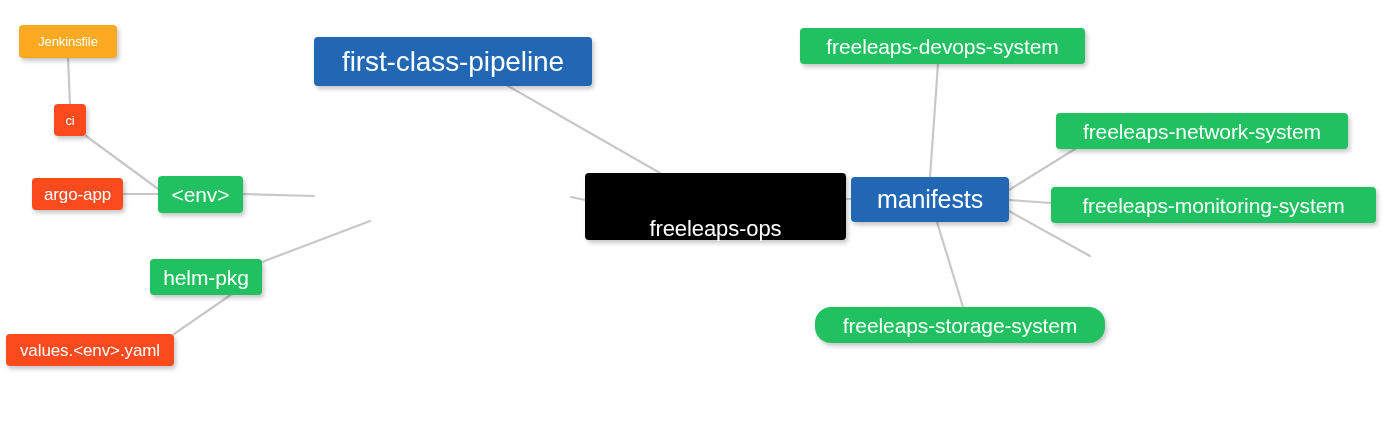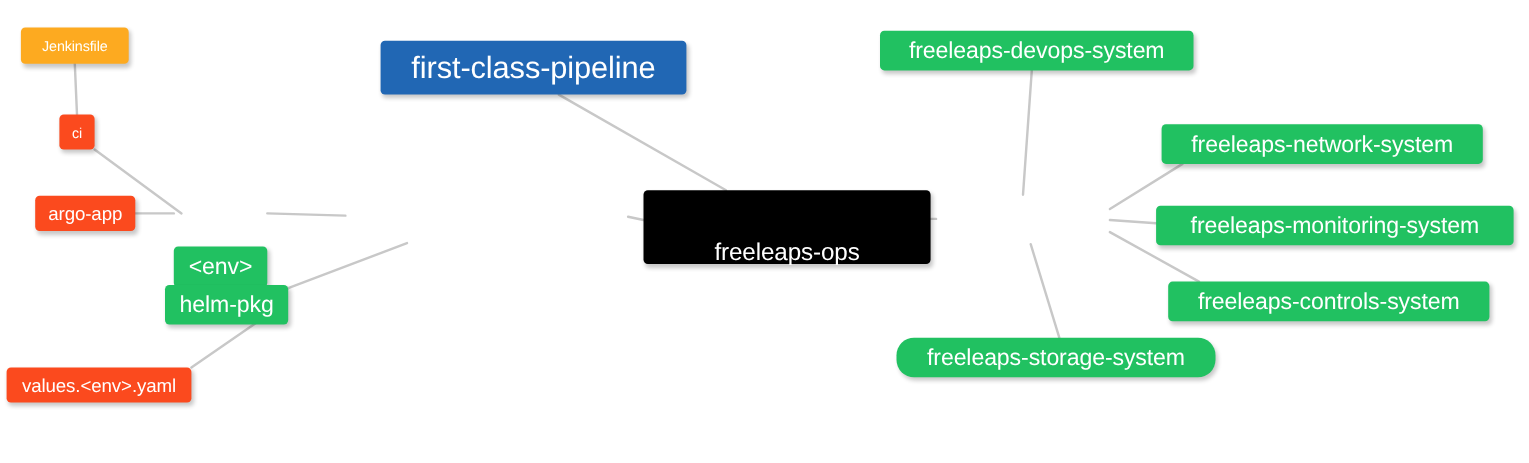--- a/index.html
+++ b/index.html
@@ -42,21 +42,21 @@
   .node-root {
     background: #000000;
     font-size: 22px;
     align-items: flex-end;
   }
   .node-blue   { background: #2167b4; }
   .node-green  { background: #21c161; }
   .node-orange { background: #fdaa20; }
   .node-red    { background: #fb4a1e; }
 
-  .sz-xl  { font-size: 28px; margin-left: 32px; }
+  .sz-xl  { font-size: 28px; }
   .sz-lg  { font-size: 25px; }
   .sz-md  { font-size: 21px; }
   .sz-sm  { font-size: 17px; }
   .sz-xs  { font-size: 13px; }
 </style>
 </head>
 <body>
 
 <div id="mindmap-canvas">
 
@@ -95,22 +95,25 @@
 
   <div class="node node-root" style="left:585px; top:173px; width:261px; height:67px;">
     <span>freeleaps-ops</span>
   </div>
 
   <div class="node node-blue sz-xl" style="left:314px; top:37px; width:278px; height:49px;">
     <span>first-class-pipeline</span>
   </div>
 
 
+  <div class="node node-blue sz-lg" style="left:851px; top:177px; width:158px; height:45px;">
+    <span>manifests</span>
+  </div>
 
-  <div class="node node-green sz-md" style="left:158px; top:176px; width:85px; height:37px;margin-top:48px;">
+  <div class="node node-green sz-md" style="left:158px; top:176px; width:85px; height:37px;">
     <span>&lt;env&gt;</span>
   </div>
 
   <div class="node node-green sz-md" style="left:150px; top:259px; width:112px; height:36px;">
     <span>helm-pkg</span>
   </div>
 
   <div class="node node-orange sz-xs" style="left:19px; top:25px; width:98px; height:33px;">
     <span>Jenkinsfile</span>
   </div>
@@ -132,21 +135,18 @@
   </div>
 
   <div class="node node-green sz-md" style="left:1056px; top:113px; width:292px; height:36px;">
     <span>freeleaps-network-system</span>
   </div>
 
   <div class="node node-green sz-md" style="left:1051px; top:187px; width:325px; height:36px;">
     <span>freeleaps-monitoring-system</span>
   </div>
 
-  <div class="node node-green sz-md" style="left:1062px; top:256px; width:292px; height:36px;">
-    <span>freeleaps-controls-system</span>
-  </div>
 
   <div class="node node-green sz-md" style="left:815px; top:307px; width:290px; height:36px;border-radius:16px;">
     <span>freeleaps-storage-system</span>
   </div>
 
 </div>
 
 </body></html>

